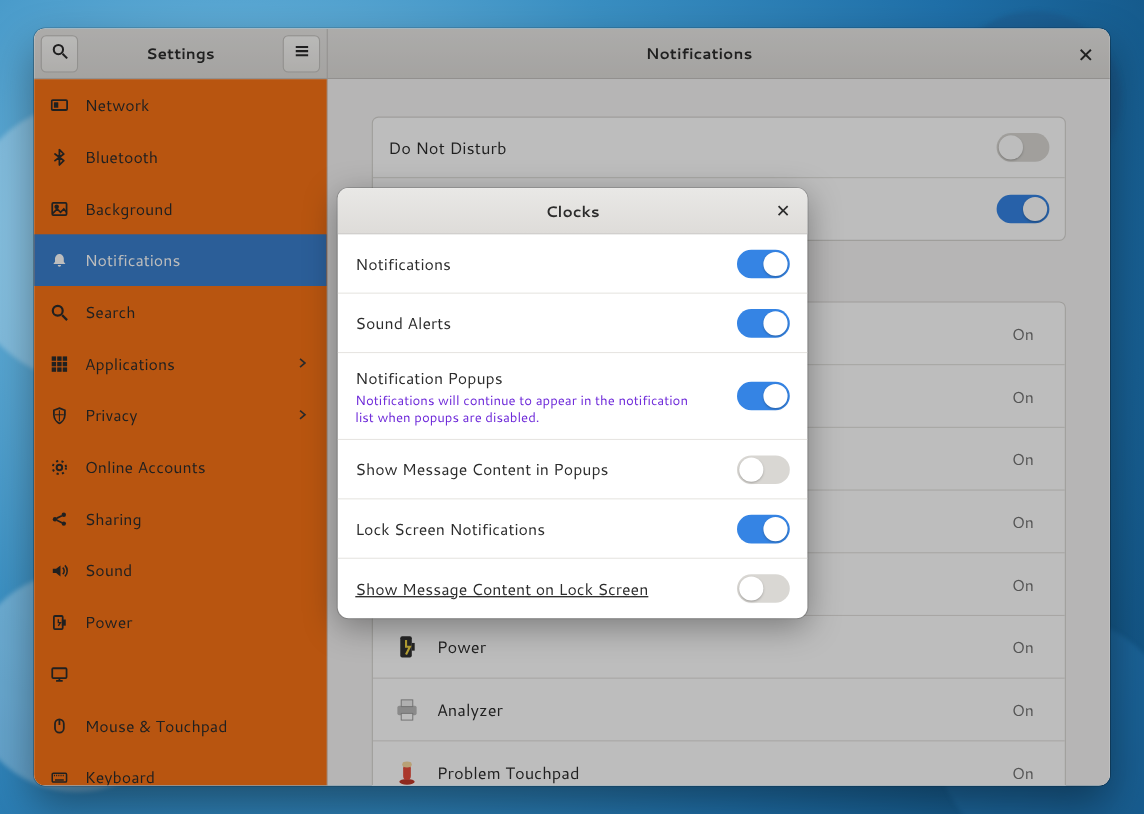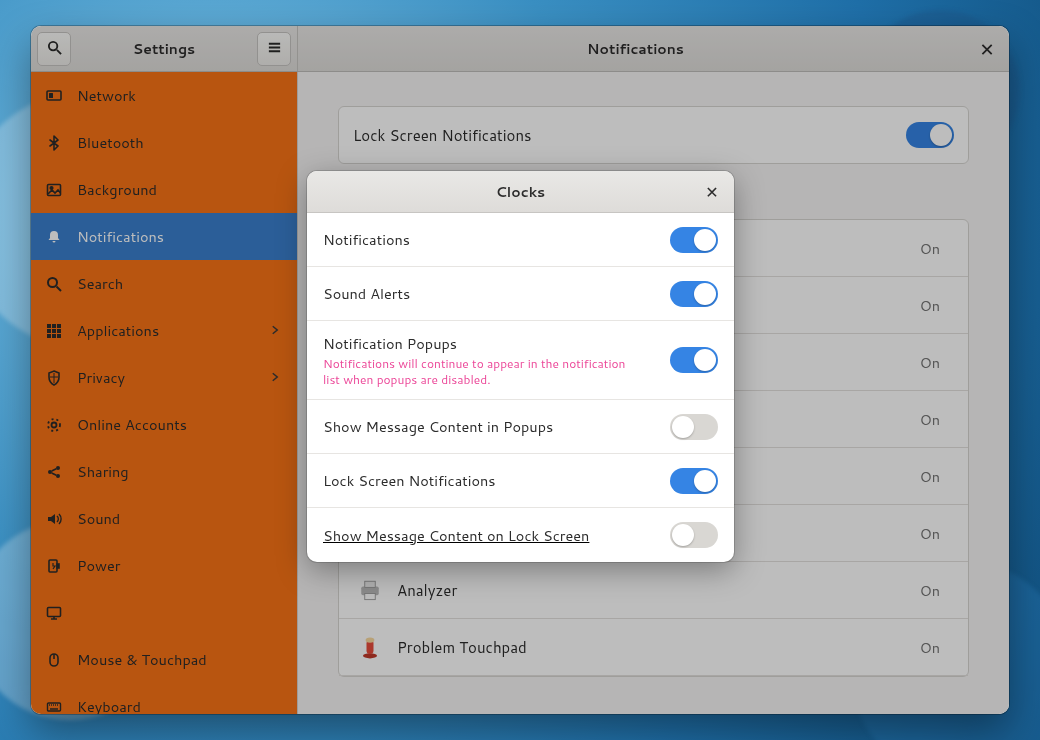--- a/index.html
+++ b/index.html
@@ -182,21 +182,21 @@
   .mrow {
     min-height: 54px;
     display: flex; align-items: center;
     padding: 12px 16px;
     border-bottom: 1px solid #e7e5e2;
     gap: 12px;
   }
   .mrow:last-child { border-bottom:none;text-decoration:underline; }
   .mrow .mtxt { flex:1; }
   .mrow .mlbl { font-size:14.5px; color:#2c2c2c; }
-  .mrow .msub { font-size:12px; color:#ec4899; line-height:1.3; margin-top:2px; max-width: 310px;}
+  .mrow .msub { font-size:12px; color:#6d28d9; line-height:1.3; margin-top:2px; max-width: 310px;}
 </style>
 </head>
 <body>
 
 <div class="wp-bubble wb1"></div>
 <div class="wp-bubble wb2"></div>
 <div class="wp-bubble wb3"></div>
 <div class="wp-bubble wb4"></div>
 
 <div class="window">
@@ -375,20 +375,26 @@
               <line x1="11" y1="6" x2="12" y2="6"></line>
               <line x1="4" y1="10" x2="12" y2="10"></line>
             </svg>
           </span>
           <span class="sb-label">Keyboard</span>
         </div>
       </div>
 
     <div class="content">
       <div class="panel">
+        <div class="prow">
+          <div class="lbl">Do Not Disturb</div>
+          <div class="switch off">
+              <div class="knob"></div>
+            </div>
+        </div>
         <div class="prow">
           <div class="lbl">Lock Screen Notifications</div>
           <div class="switch on">
               <div class="knob"></div>
             </div>
         </div>
       </div>
 
       <div class="apps-hdr">Applications</div>
       <div class="apps-panel" id="apps-panel">

